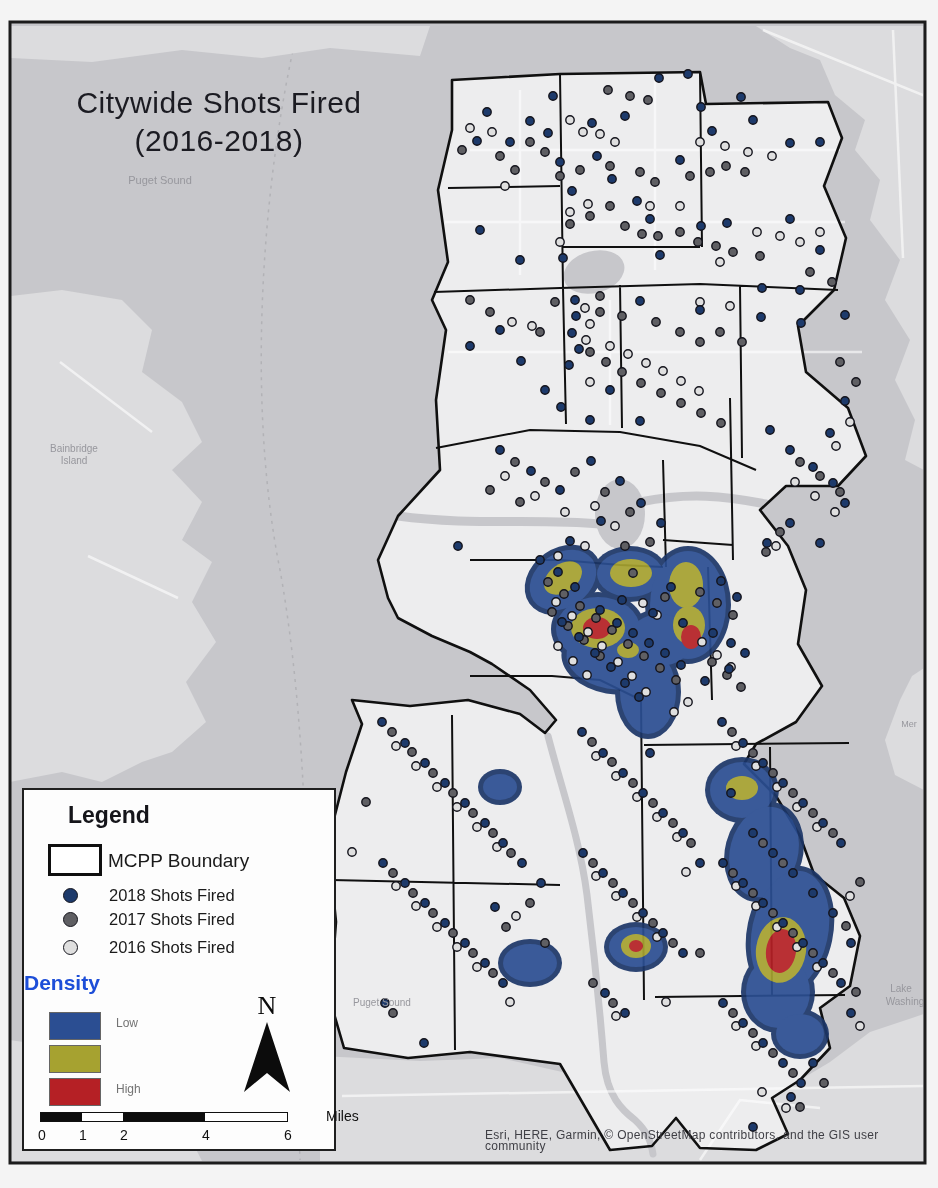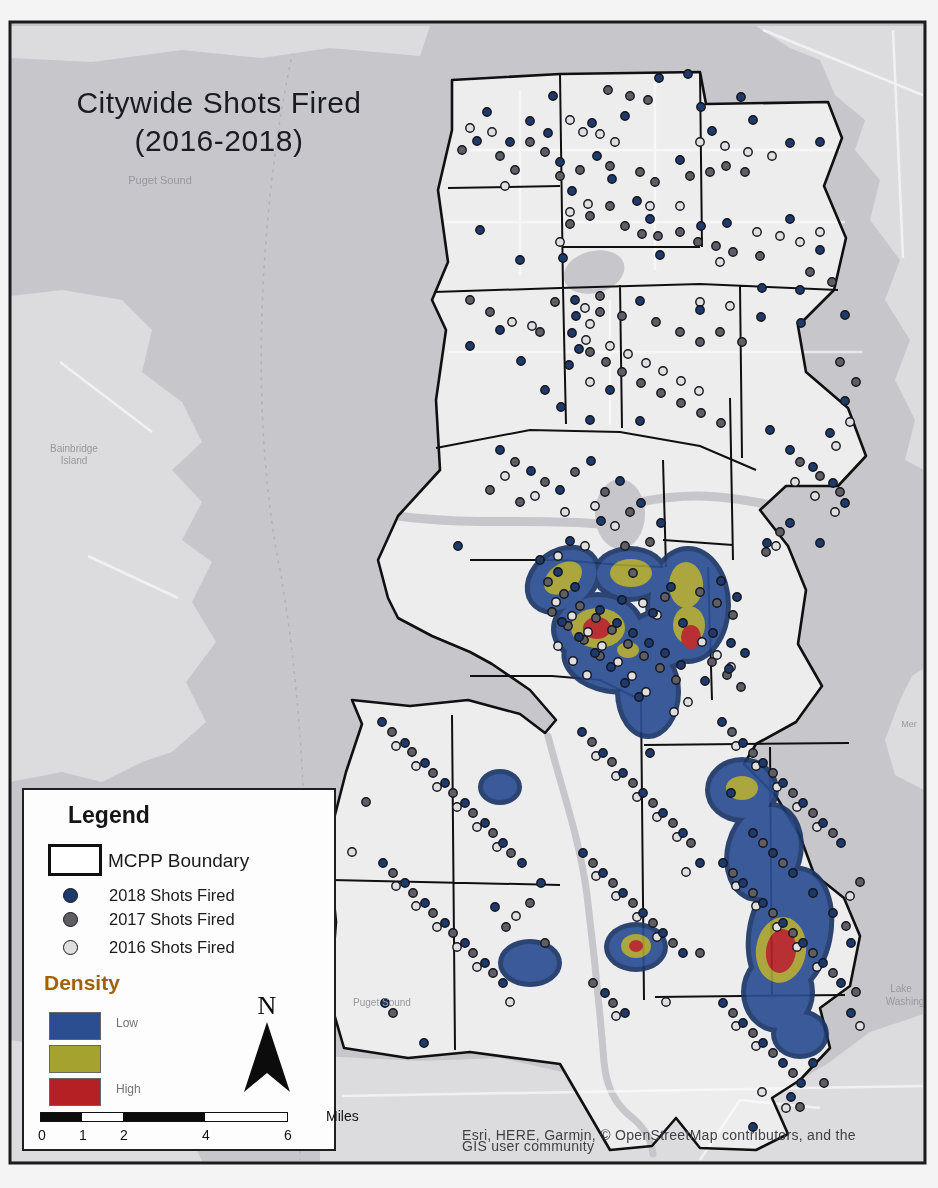--- a/index.html
+++ b/index.html
@@ -8,30 +8,30 @@
   .map-svg{position:absolute;left:0;top:0;}
   .title-block{position:absolute;left:28px;top:84px;width:382px;text-align:center;
                font-size:30px;line-height:38px;color:#1b1b22;letter-spacing:.5px;}
   .legend-panel{position:absolute;left:22px;top:788px;width:314px;height:363px;
                 background:#fdfdfd;border:2px solid #1f1f1f;box-sizing:border-box;}
   .lg-heading{position:absolute;left:16px;top:12px;font-size:23px;font-weight:bold;color:#15151a;margin-left:28px;}
   .lg-mcpp-swatch{position:absolute;left:24px;top:54px;width:48px;height:26px;background:#fff;border:3px solid #0f0f0f;}
   .lg-mcpp-label{position:absolute;left:84px;top:60px;font-size:19px;color:#1a1a1a;}
   .lg-dot{position:absolute;left:39px;width:13px;height:13px;border-radius:50%;border:1.6px solid #16161e;}
   .lg-row-label{position:absolute;left:85px;font-size:16.5px;color:#1a1a1a;text-align:right;}
-  .lg-density-heading{position:absolute;left:20px;top:181px;font-size:21px;font-weight:bold;color:#a16207;}
+  .lg-density-heading{position:absolute;left:0;top:181px;font-size:21px;font-weight:bold;color:#1d4ed8;}
   .lg-sw{position:absolute;left:25px;width:50px;height:26px;border:1px solid #666;}
   .lg-sw-label{position:absolute;left:92px;font-size:12px;color:#737373;}
   .north-svg{position:absolute;left:208px;top:198px;}
   .scalebar{position:absolute;left:16px;top:322px;width:290px;height:36px;}
   .sb-bar{position:absolute;left:0;top:0;height:8px;width:246px;border:1.5px solid #101010;font-size:0;}
   .sb-seg{display:inline-block;height:8px;vertical-align:top;}
   .sb-unit{position:absolute;left:253px;top:-4px;font-size:14px;color:#111;margin-left:33px;}
   .sb-tick{position:absolute;top:15px;width:20px;text-align:center;font-size:14px;color:#111;}
-  .attribution{position:absolute;left:452px;top:1130px;width:400px;font-size:14px;
+  .attribution{position:absolute;left:475px;top:1130px;width:400px;font-size:12px;
                line-height:11px;color:#3f3f45;letter-spacing:.3px;padding-left:10px;}
 </style>
 </head>
 <body>
 
 <div class="stage">
 
   <svg class="map-svg" width="938" height="1188" viewBox="0 0 938 1188">
     <defs>
       <clipPath id="mapclip">

